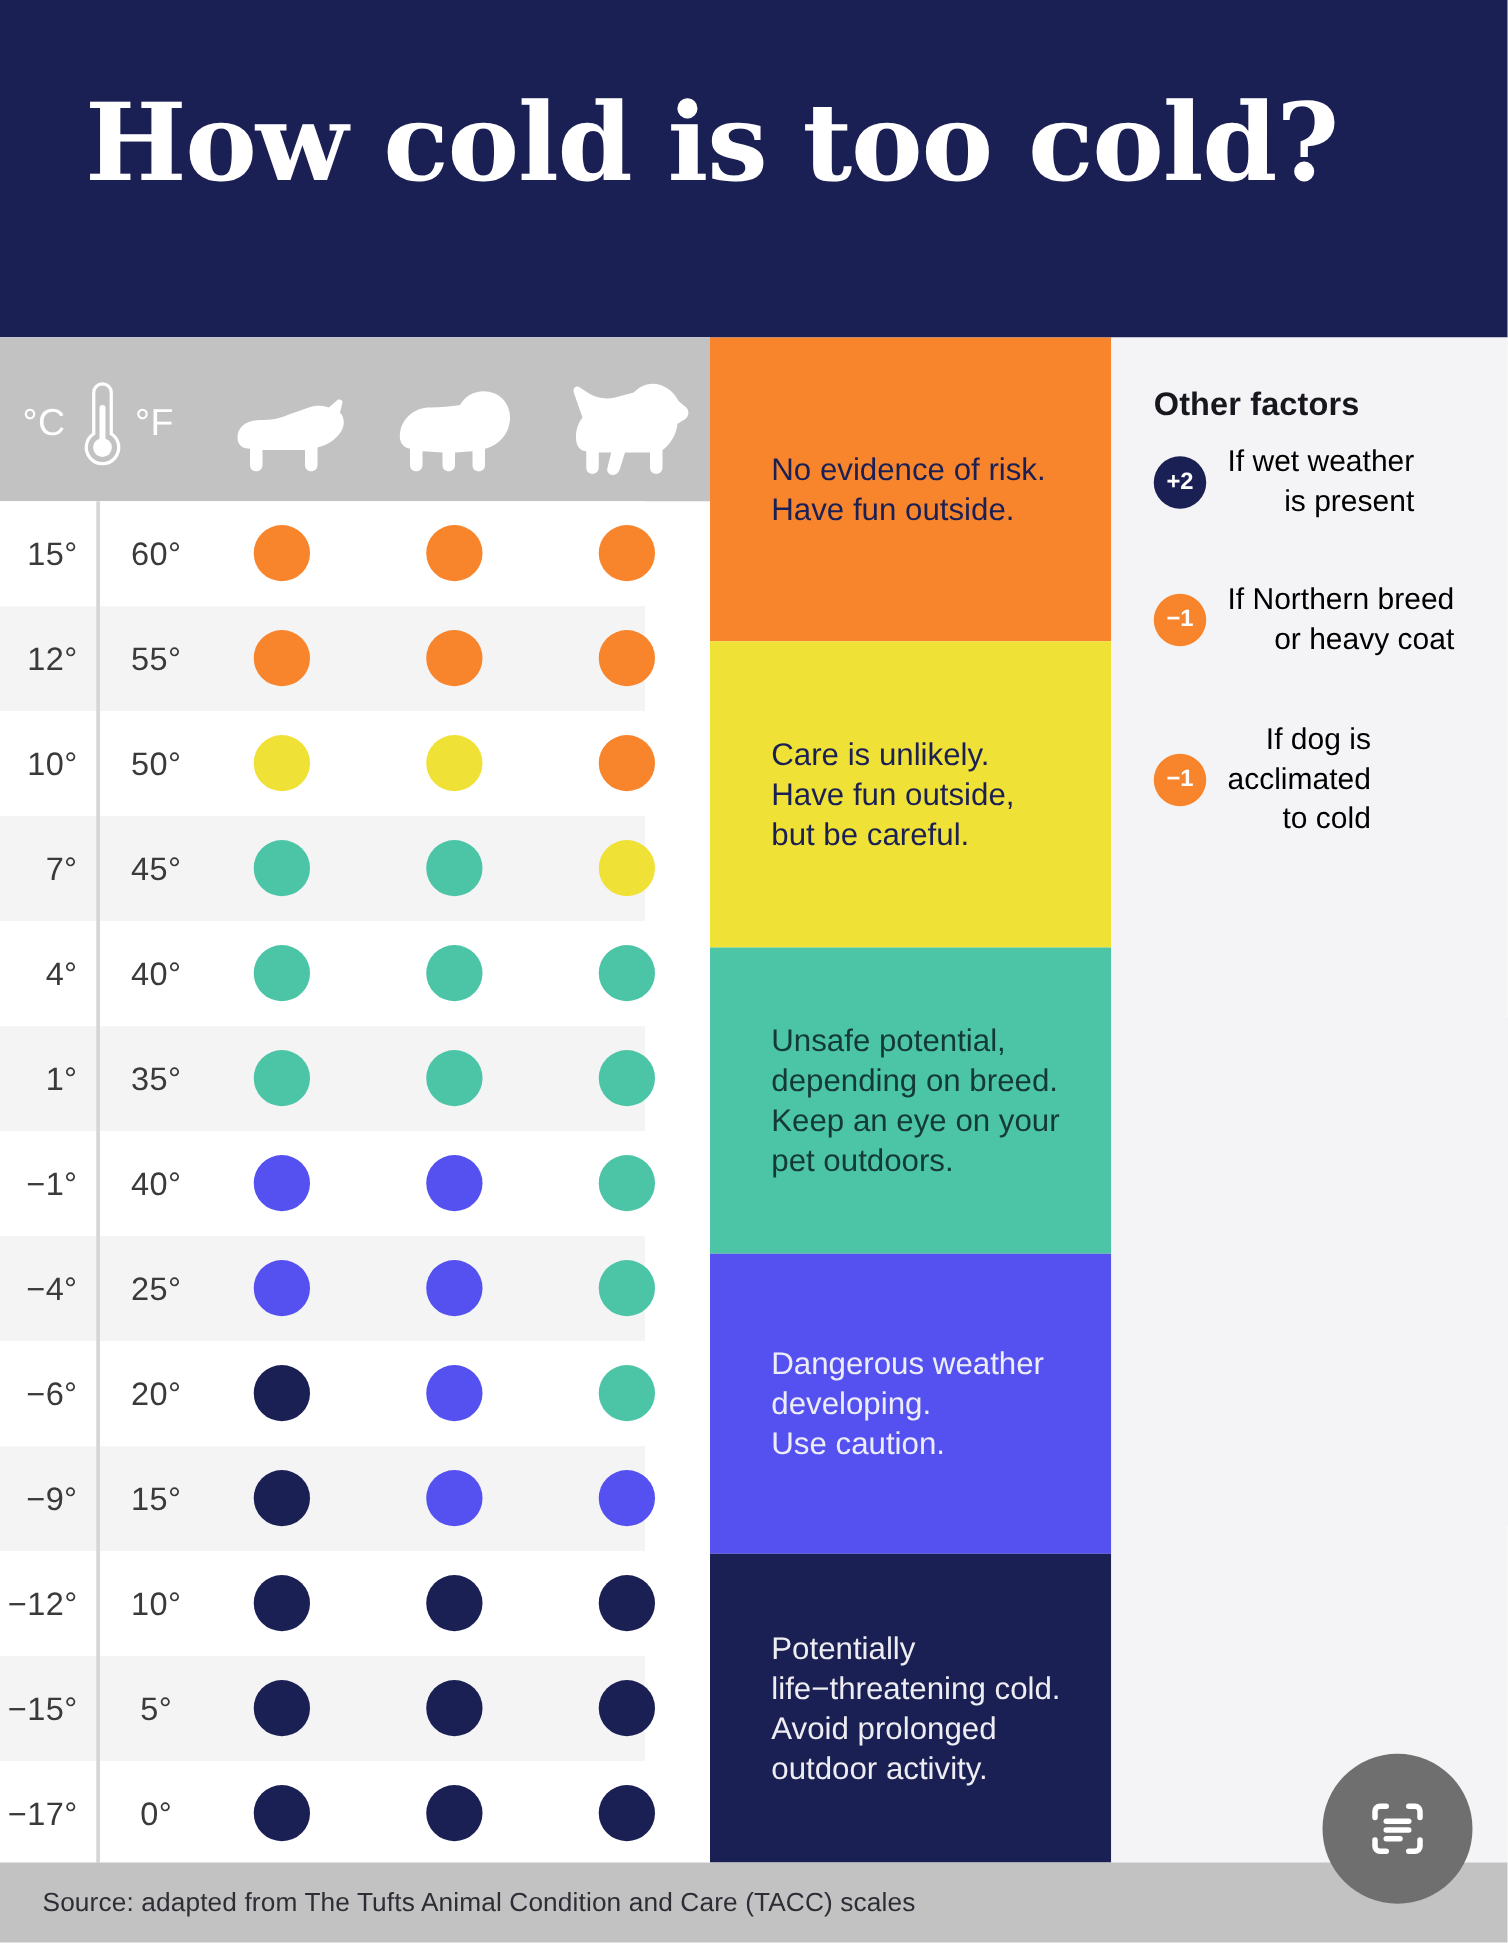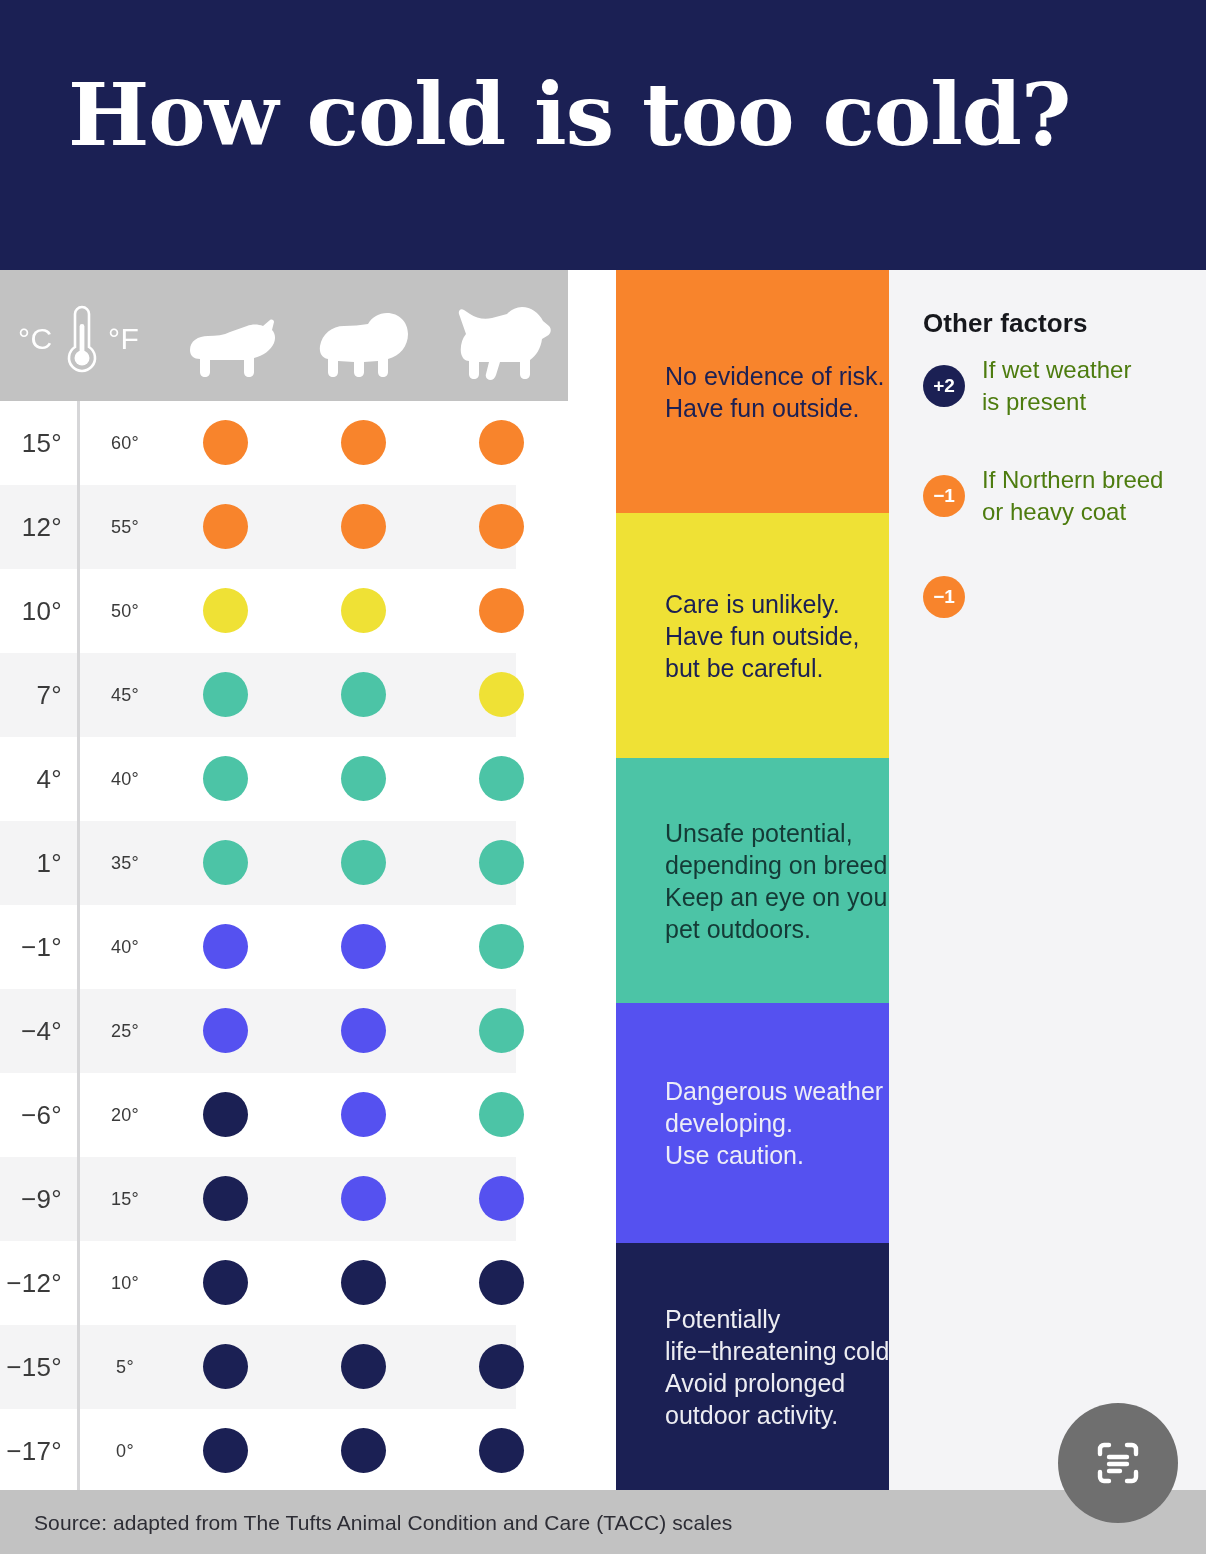--- a/index.html
+++ b/index.html
@@ -105,21 +105,21 @@
     left: 0; top: 0;
     width: 62px; height: 84px;
     display: flex; align-items: center; justify-content: flex-end;
     font-size: 26px; color: #3a3a3a; letter-spacing: 0.3px;
   }
   .cell-f {
     position: absolute;
     left: 96px; top: 0;
     width: 72px; height: 84px;
     display: flex; align-items: center; justify-content: flex-start;
-    font-size: 18px; color: #3a3a3a; letter-spacing: 0.3px;
+    font-size: 26px; color: #3a3a3a; letter-spacing: 0.3px;
   }
   .cell-f.narrow { justify-content: center; width: 58px; }
   .dot {
     position: absolute;
     top: 19px;
     width: 45px; height: 45px;
     border-radius: 50%;
   }
   .dot.c0 { left: 203px; }
   .dot.c1 { left: 341px; }
@@ -130,21 +130,21 @@
     position: absolute;
     left: 77px; top: 131px;
     width: 3px; height: 1089px;
     background: #d6d6d8;
   }
 
   
   #risk-block {
     position: absolute;
     left: 568px; top: 0;
-    width: 321px; height: 1220px; margin-left: 48px;
+    width: 321px; height: 1220px;
   }
   .band {
     position: absolute;
     left: 0;
     width: 321px;
     box-sizing: border-box;
     padding-left: 49px;
     display: flex;
     flex-direction: column;
     justify-content: center;
@@ -183,22 +183,23 @@
     border-radius: 50%;
     display: flex; align-items: center; justify-content: center;
     color: #ffffff;
     font-size: 19px;
     font-weight: 700;
     margin-right: 17px;
   }
   .factor-label {
     font-size: 24px;
     line-height: 1.32;
-    color: #4d7c0f;
+    color: #000000;
     white-space: pre-line;
+    text-align: right;
   }
 
   
   #footer {
     position: absolute;
     left: 0; top: 1490px;
     width: 1206px; height: 64px;
     background: #c2c2c2;
   }
   #source-text {
@@ -389,20 +390,23 @@
             <div class="factor-label">If wet weather
 is present</div>
           </div>
           <div class="factor" style="top: 194px;">
             <div class="factor-badge" style="background: rgb(248, 132, 44);">−1</div>
             <div class="factor-label">If Northern breed
 or heavy coat</div>
           </div>
           <div class="factor" style="top: 306px;">
             <div class="factor-badge" style="background: rgb(248, 132, 44);">−1</div>
+            <div class="factor-label">If dog is
+acclimated
+to cold</div>
           </div>
         </div>
     </div>
 
   </div>
 
   <div id="footer">
     <div id="source-text">Source: adapted from The Tufts Animal Condition and Care (TACC) scales</div>
   </div>
 

